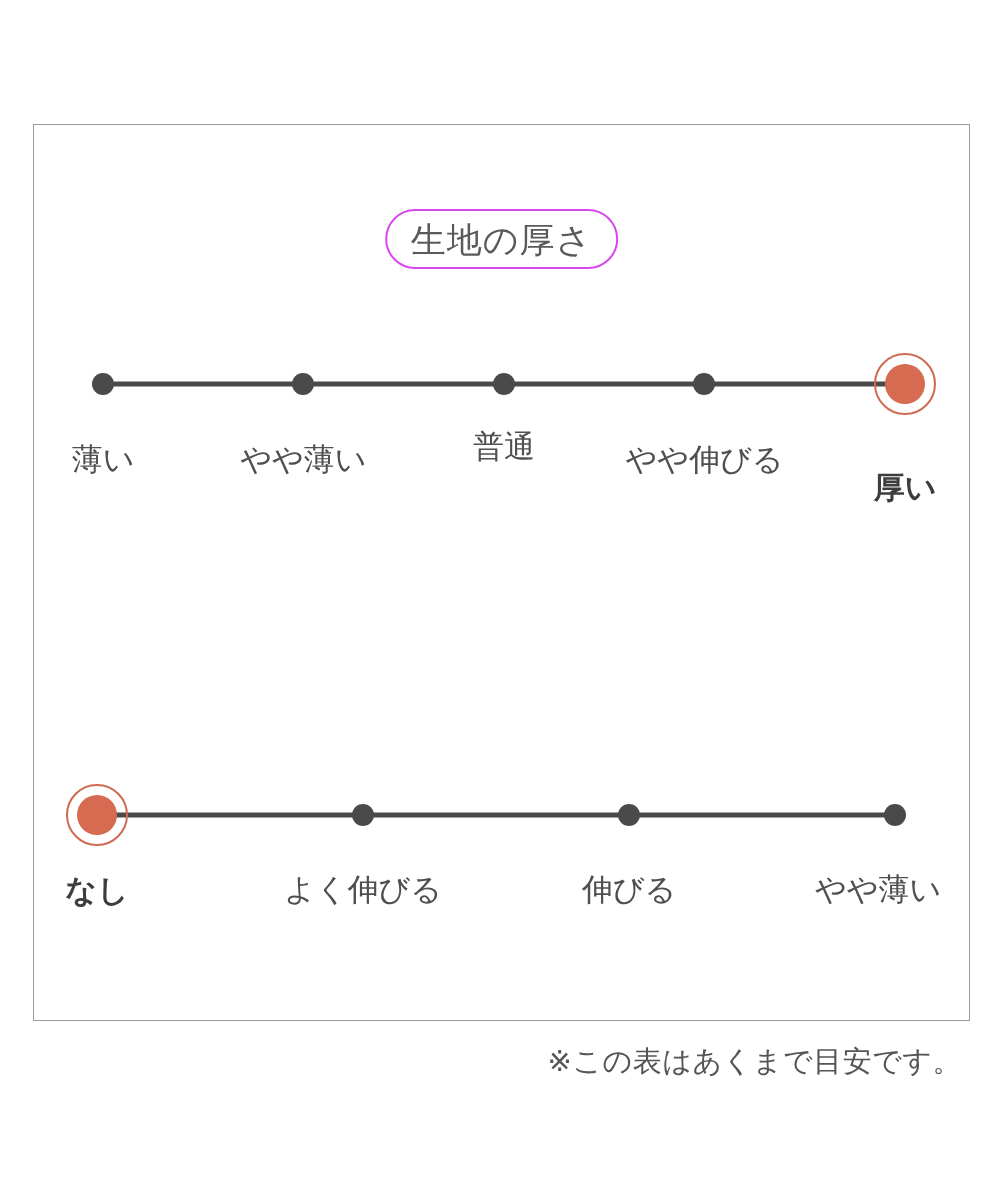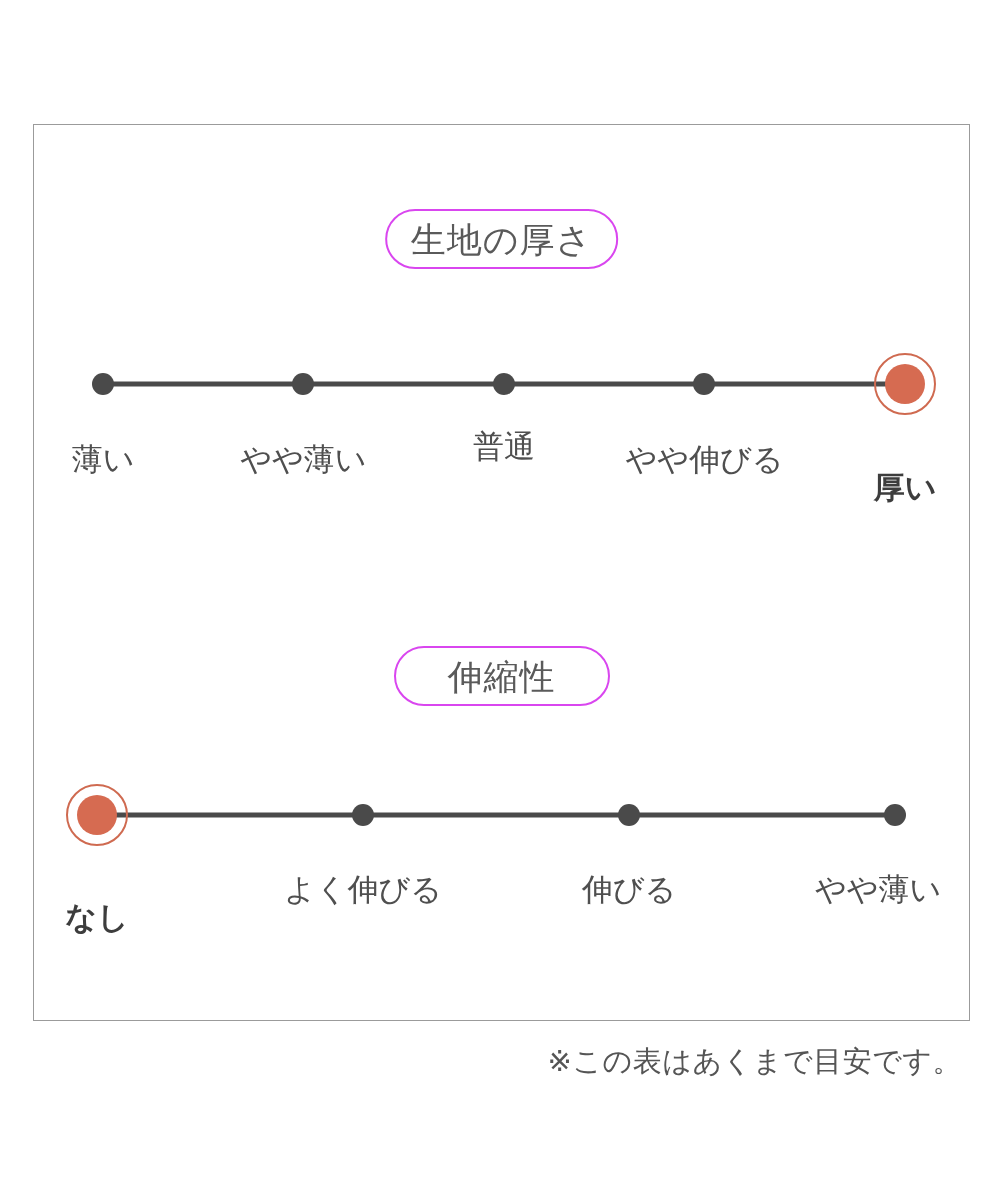--- a/index.html
+++ b/index.html
@@ -108,31 +108,30 @@
       <span class="dot" style="left:71.71%; top:259px;"></span>
       <span class="dot selected" style="left:93.16%; top:259px;"></span>
 
       <span class="lbl" style="left:7.38%; top:317px;">薄い</span>
       <span class="lbl" style="left:28.82%; top:317px;">やや薄い</span>
       <span class="lbl" style="left:50.27%; top:304px;">普通</span>
       <span class="lbl" style="left:71.71%; top:317px;">やや伸びる</span>
       <span class="lbl selected" style="left:93.16%; top:317px;margin-top:28px;">厚い</span>
     </div>
 
-    <div class="pill pill-2">伸縮性</div>
 
     <div>
       <div class="track" style="left:6.74%; top:690px; width:85.35%;"></div>
 
       <span class="dot selected" style="left:6.74%; top:690px;"></span>
       <span class="dot" style="left:35.19%; top:690px;"></span>
       <span class="dot" style="left:63.64%; top:690px;"></span>
       <span class="dot" style="left:92.09%; top:690px;"></span>
 
-      <span class="lbl selected" style="left:6.74%; top:775px;">なし</span>
+      <span class="lbl selected" style="left:6.74%; top:748px;">なし</span>
       <span class="lbl" style="left:35.19%; top:747px;">よく伸びる</span>
       <span class="lbl" style="left:63.64%; top:747px;">伸びる</span>
       <span class="lbl" style="left:90.27%; top:747px;">やや薄い</span>
     </div>
 
   </div>
 
   <div class="note">※この表はあくまで目安です。</div>
 
 </div>

